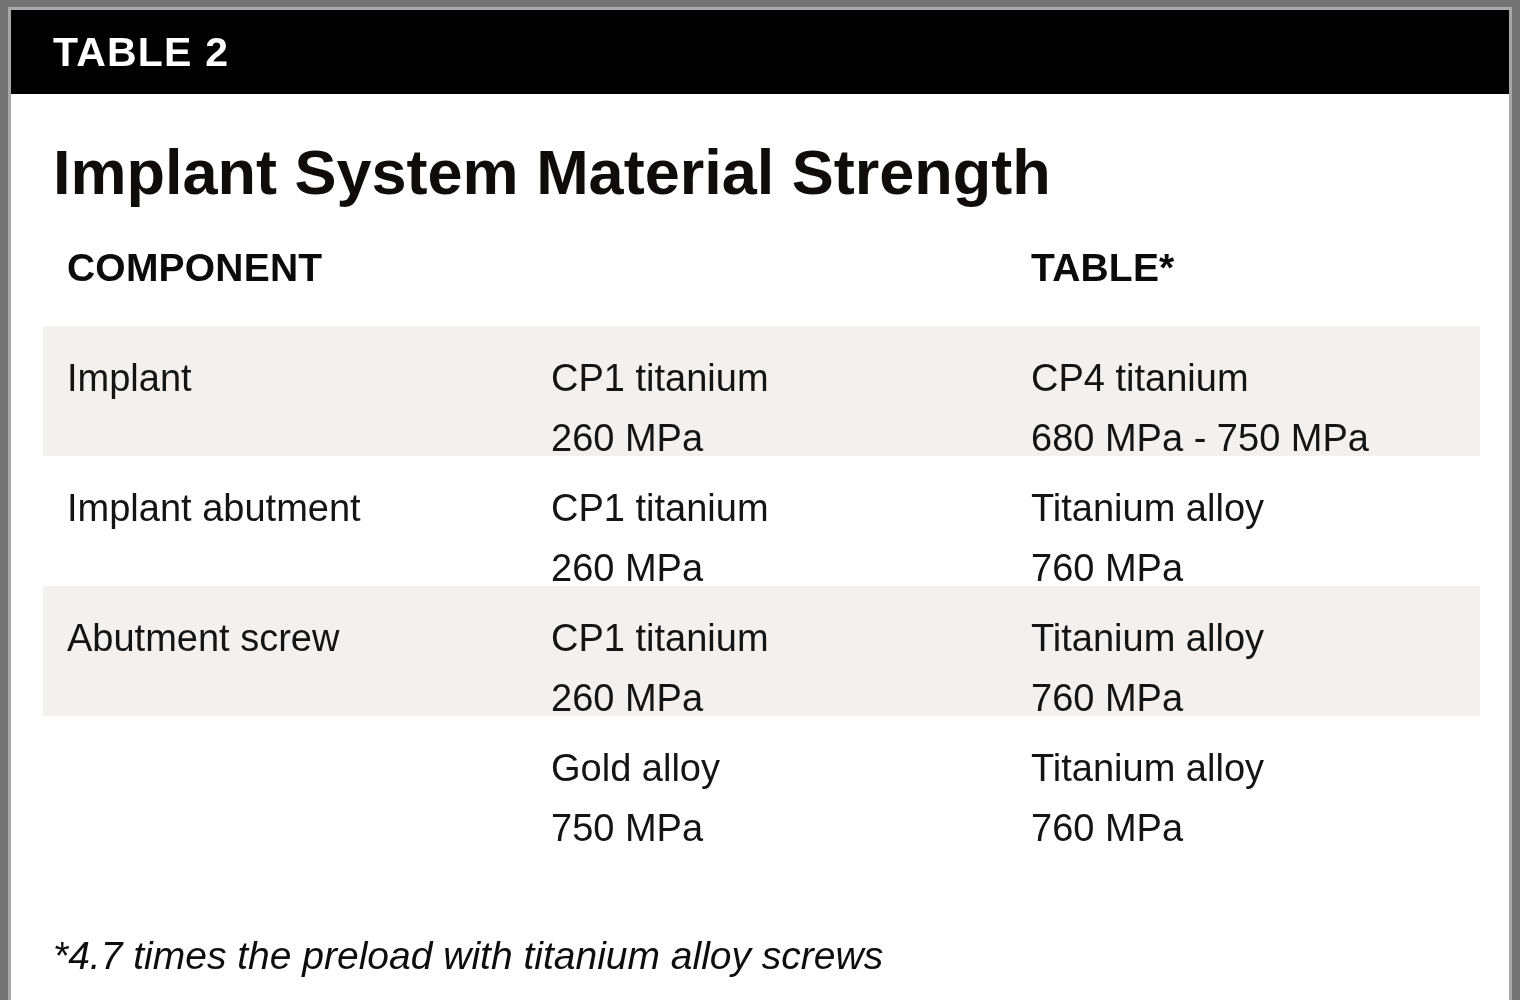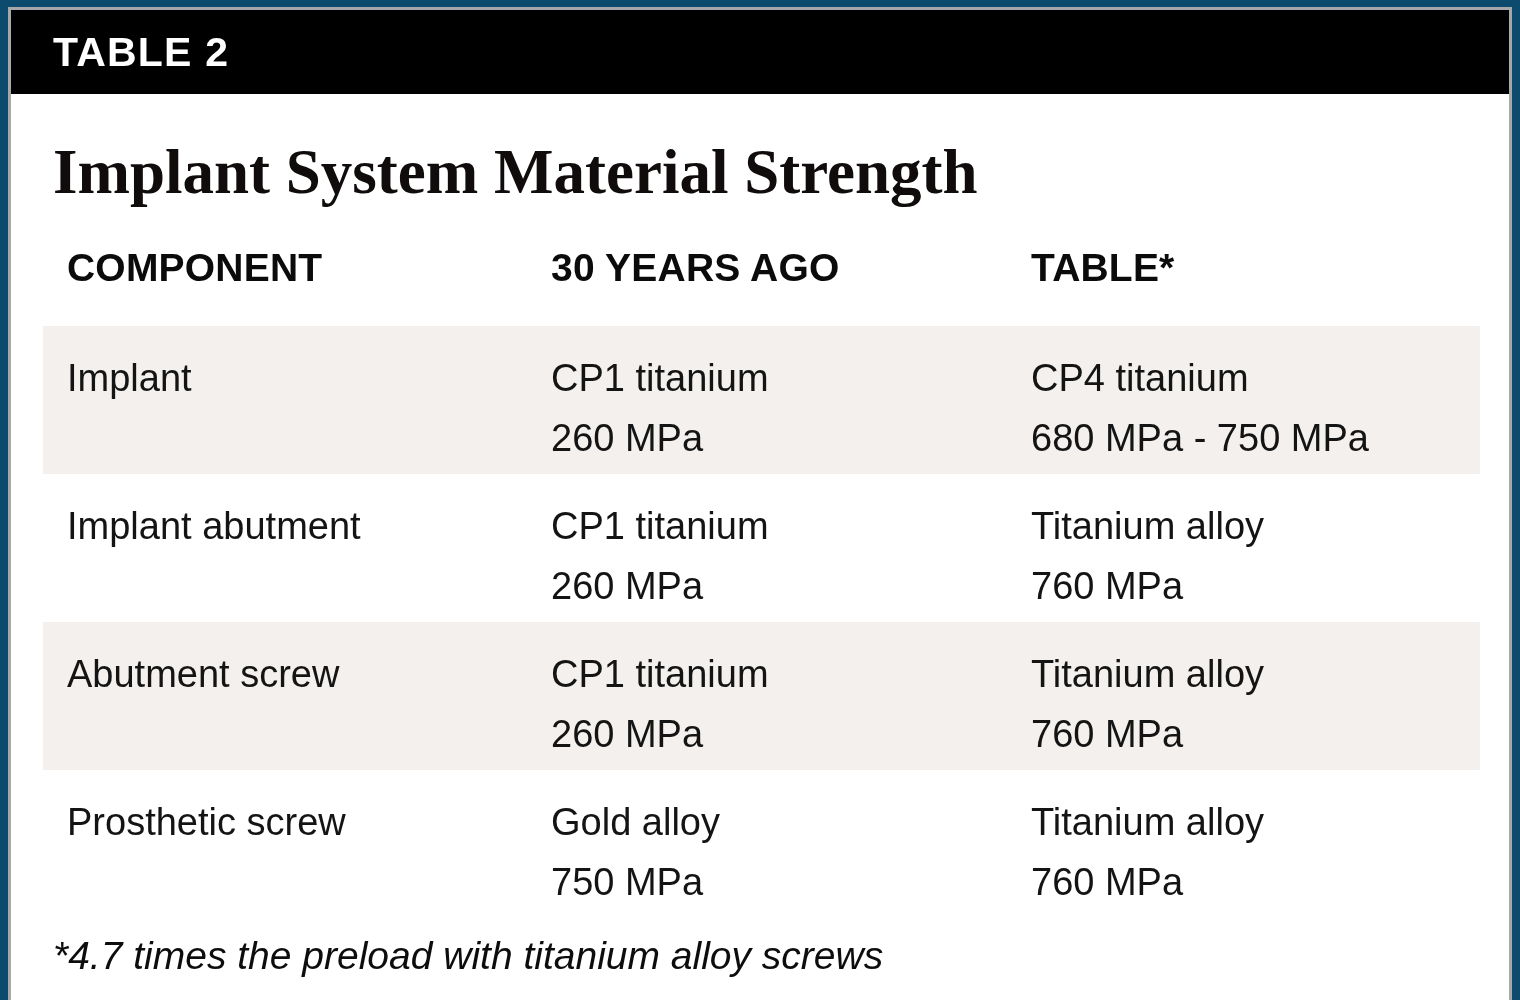--- a/index.html
+++ b/index.html
@@ -10,21 +10,21 @@
   }
   body {
     font-family: "Liberation Sans", sans-serif;
     -webkit-font-smoothing: antialiased;
   }
 
   .page {
     position: relative;
     width: 1520px;
     height: 1000px;
-    background: #0c4a6e;
+    background: #737373;
     overflow: hidden;
   }
 
   
   .table-card {
     position: absolute;
     left: 8px;
     top: 7px;
     width: 1504px;   
     height: 1010px;  
@@ -63,21 +63,21 @@
     right: 0;
     top: 84px;
     bottom: 0;
     background: #ffffff;
   }
 
   .table-title {
     position: absolute;
     left: 42px;
     top: 47px;
-    font-family: Liberation Serif, serif;
+    font-family: Liberation Sans, sans-serif;
     font-weight: 700;
     font-size: 63px;
     line-height: 1;
     color: #100c0b;
     white-space: nowrap;
   }
 
   
   .grid {
     position: absolute;
@@ -104,21 +104,21 @@
   }
 
   .rows {
     position: absolute;
     left: 32px;
     right: 29px;
     top: 232px;
   }
   .row {
     position: relative;
-    height: 148px;
+    height: 130px;
     background: #ffffff;
   }
   .row.shaded {
     background: #f3f0ed;
   }
   .row .cell {
     position: absolute;
     top: 22px;
     font-family: "Liberation Sans", sans-serif;
     font-weight: 400;
@@ -152,21 +152,20 @@
     <div class="table-banner">
       <div class="banner-label">TABLE 2</div>
     </div>
 
     <div class="table-body">
 
       <div class="table-title">Implant System Material Strength</div>
 
       <div class="grid col-headers">
         <div class="col-header cell-c1">COMPONENT</div>
-        <div class="col-header cell-c2">30 YEARS AGO</div>
         <div class="col-header cell-c3">TABLE*</div>
       </div>
 
       <div class="rows">
 
         <div class="row shaded">
           <div class="cell cell-c1">
             <span class="line">Implant</span>
           </div>
           <div class="cell cell-c2">
@@ -201,23 +200,20 @@
             <span class="line">CP1 titanium</span>
             <span class="line">260 MPa</span>
           </div>
           <div class="cell cell-c3">
             <span class="line">Titanium alloy</span>
             <span class="line">760 MPa</span>
           </div>
         </div>
 
         <div class="row">
-          <div class="cell cell-c1">
-            <span class="line">Prosthetic screw</span>
-          </div>
           <div class="cell cell-c2">
             <span class="line">Gold alloy</span>
             <span class="line">750 MPa</span>
           </div>
           <div class="cell cell-c3">
             <span class="line">Titanium alloy</span>
             <span class="line">760 MPa</span>
           </div>
         </div>
 

